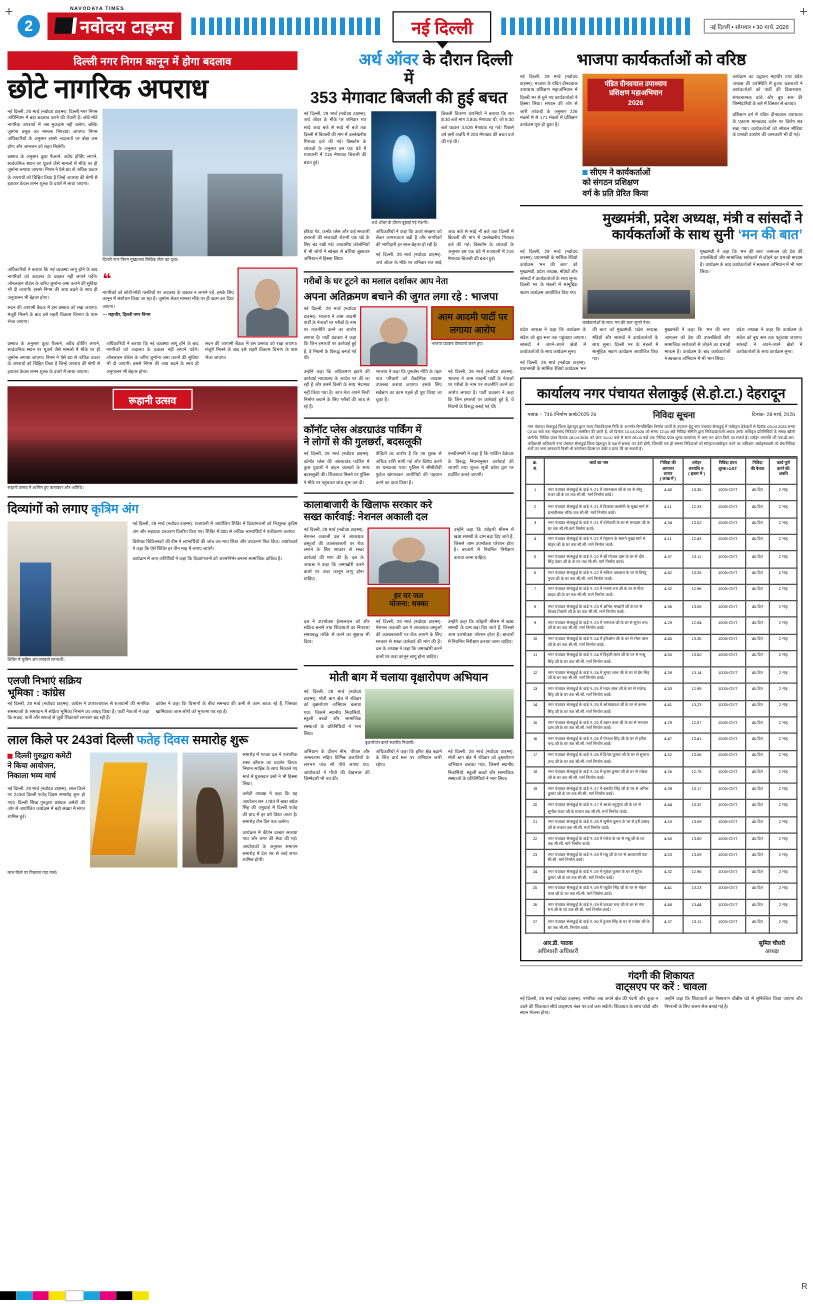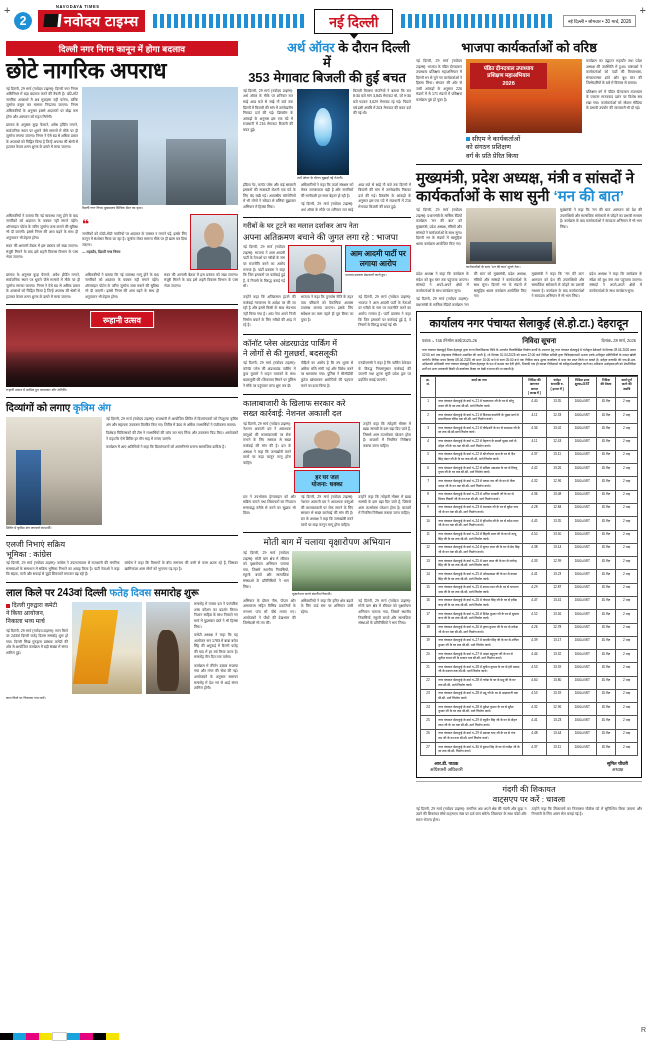--- a/index.html
+++ b/index.html
@@ -45,22 +45,22 @@
   .body-col{font-size:3.6px;line-height:1.55;text-align:justify;color:#222;}
   .body-col p{margin:0 0 3px 0;}
   .kicker-red{background:#cf1220;color:#fff;font-size:8.5px;font-weight:bold;
               padding:2px 5px;text-align:center;letter-spacing:.2px;}
   .hl-xl{font-size:22px;font-weight:bold;line-height:1.08;letter-spacing:-.3px;color:#111;}
   .hl-xl .blue{color:#1f8fd6;}
   .hl-lg{font-size:13px;font-weight:bold;line-height:1.15;color:#111;text-align:center;}
   .hl-lg .blue{color:#1f8fd6;margin-left:43px;}
   .hl-md{font-size:10px;font-weight:bold;line-height:1.2;color:#111;}
   .hl-md .blue{color:#1f8fd6;}
-  .hl-sm{font-size:8px;font-weight:normal;line-height:1.22;color:#111;}
-  .hl-band{font-size:15px;font-weight:bold;line-height:1.2;color:#111;text-align:left;}
+  .hl-sm{font-size:8px;font-weight:bold;line-height:1.22;color:#111;}
+  .hl-band{font-size:11px;font-weight:bold;line-height:1.2;color:#111;text-align:right;}
   .hl-band .blue{color:#1f8fd6;}
 
   .sep{height:1px;background:#111;margin:4px 0;}
   .sep-thin{height:1px;background:#aaa;margin:3px 0;}
 
   
   .photo{position:relative;overflow:hidden;background:#c8ccd0;}
   .cap{font-size:3.4px;line-height:1.4;color:#333;margin-top:1px;}
 
   .ph-city{background:
@@ -100,21 +100,21 @@
      background:linear-gradient(180deg,#f2b21f,#e08a12);transform:skewX(-8deg);}
 
   .ph-horse{background:linear-gradient(180deg,#cbd8e2 0%,#a89a86 60%,#6d6254 100%);}
   .ph-horse:after{content:"";position:absolute;left:24%;bottom:4%;width:52%;height:66%;
      border-radius:30% 45% 20% 20%;background:#4b3a2c;}
 
   .ph-tree{background:linear-gradient(180deg,#cfe0c9 0%,#8fae84 60%,#4f6a48 100%);}
 
   
   .redframe{border:1.5px solid #cf1220;padding:3px 4px;text-align:center;
-            font-size:7.5px;font-weight:bold;line-height:1.25;color:#111;background:#7dd3fc;}
+            font-size:7.5px;font-weight:bold;line-height:1.25;color:#111;background:#a16207;}
 
   .badge-ribbon{position:absolute;left:50%;top:2px;transform:translateX(-50%);
      background:#cf1220;color:#fff;font-size:8px;font-weight:bold;padding:2px 12px;
      border:1px solid #fff;}
 
   .sq-blue{display:inline-block;width:4px;height:4px;background:#1f8fd6;margin-right:2px;
            vertical-align:middle;}
   .sq-red{display:inline-block;width:4px;height:4px;background:#cf1220;margin-right:2px;
           vertical-align:middle;}
 

